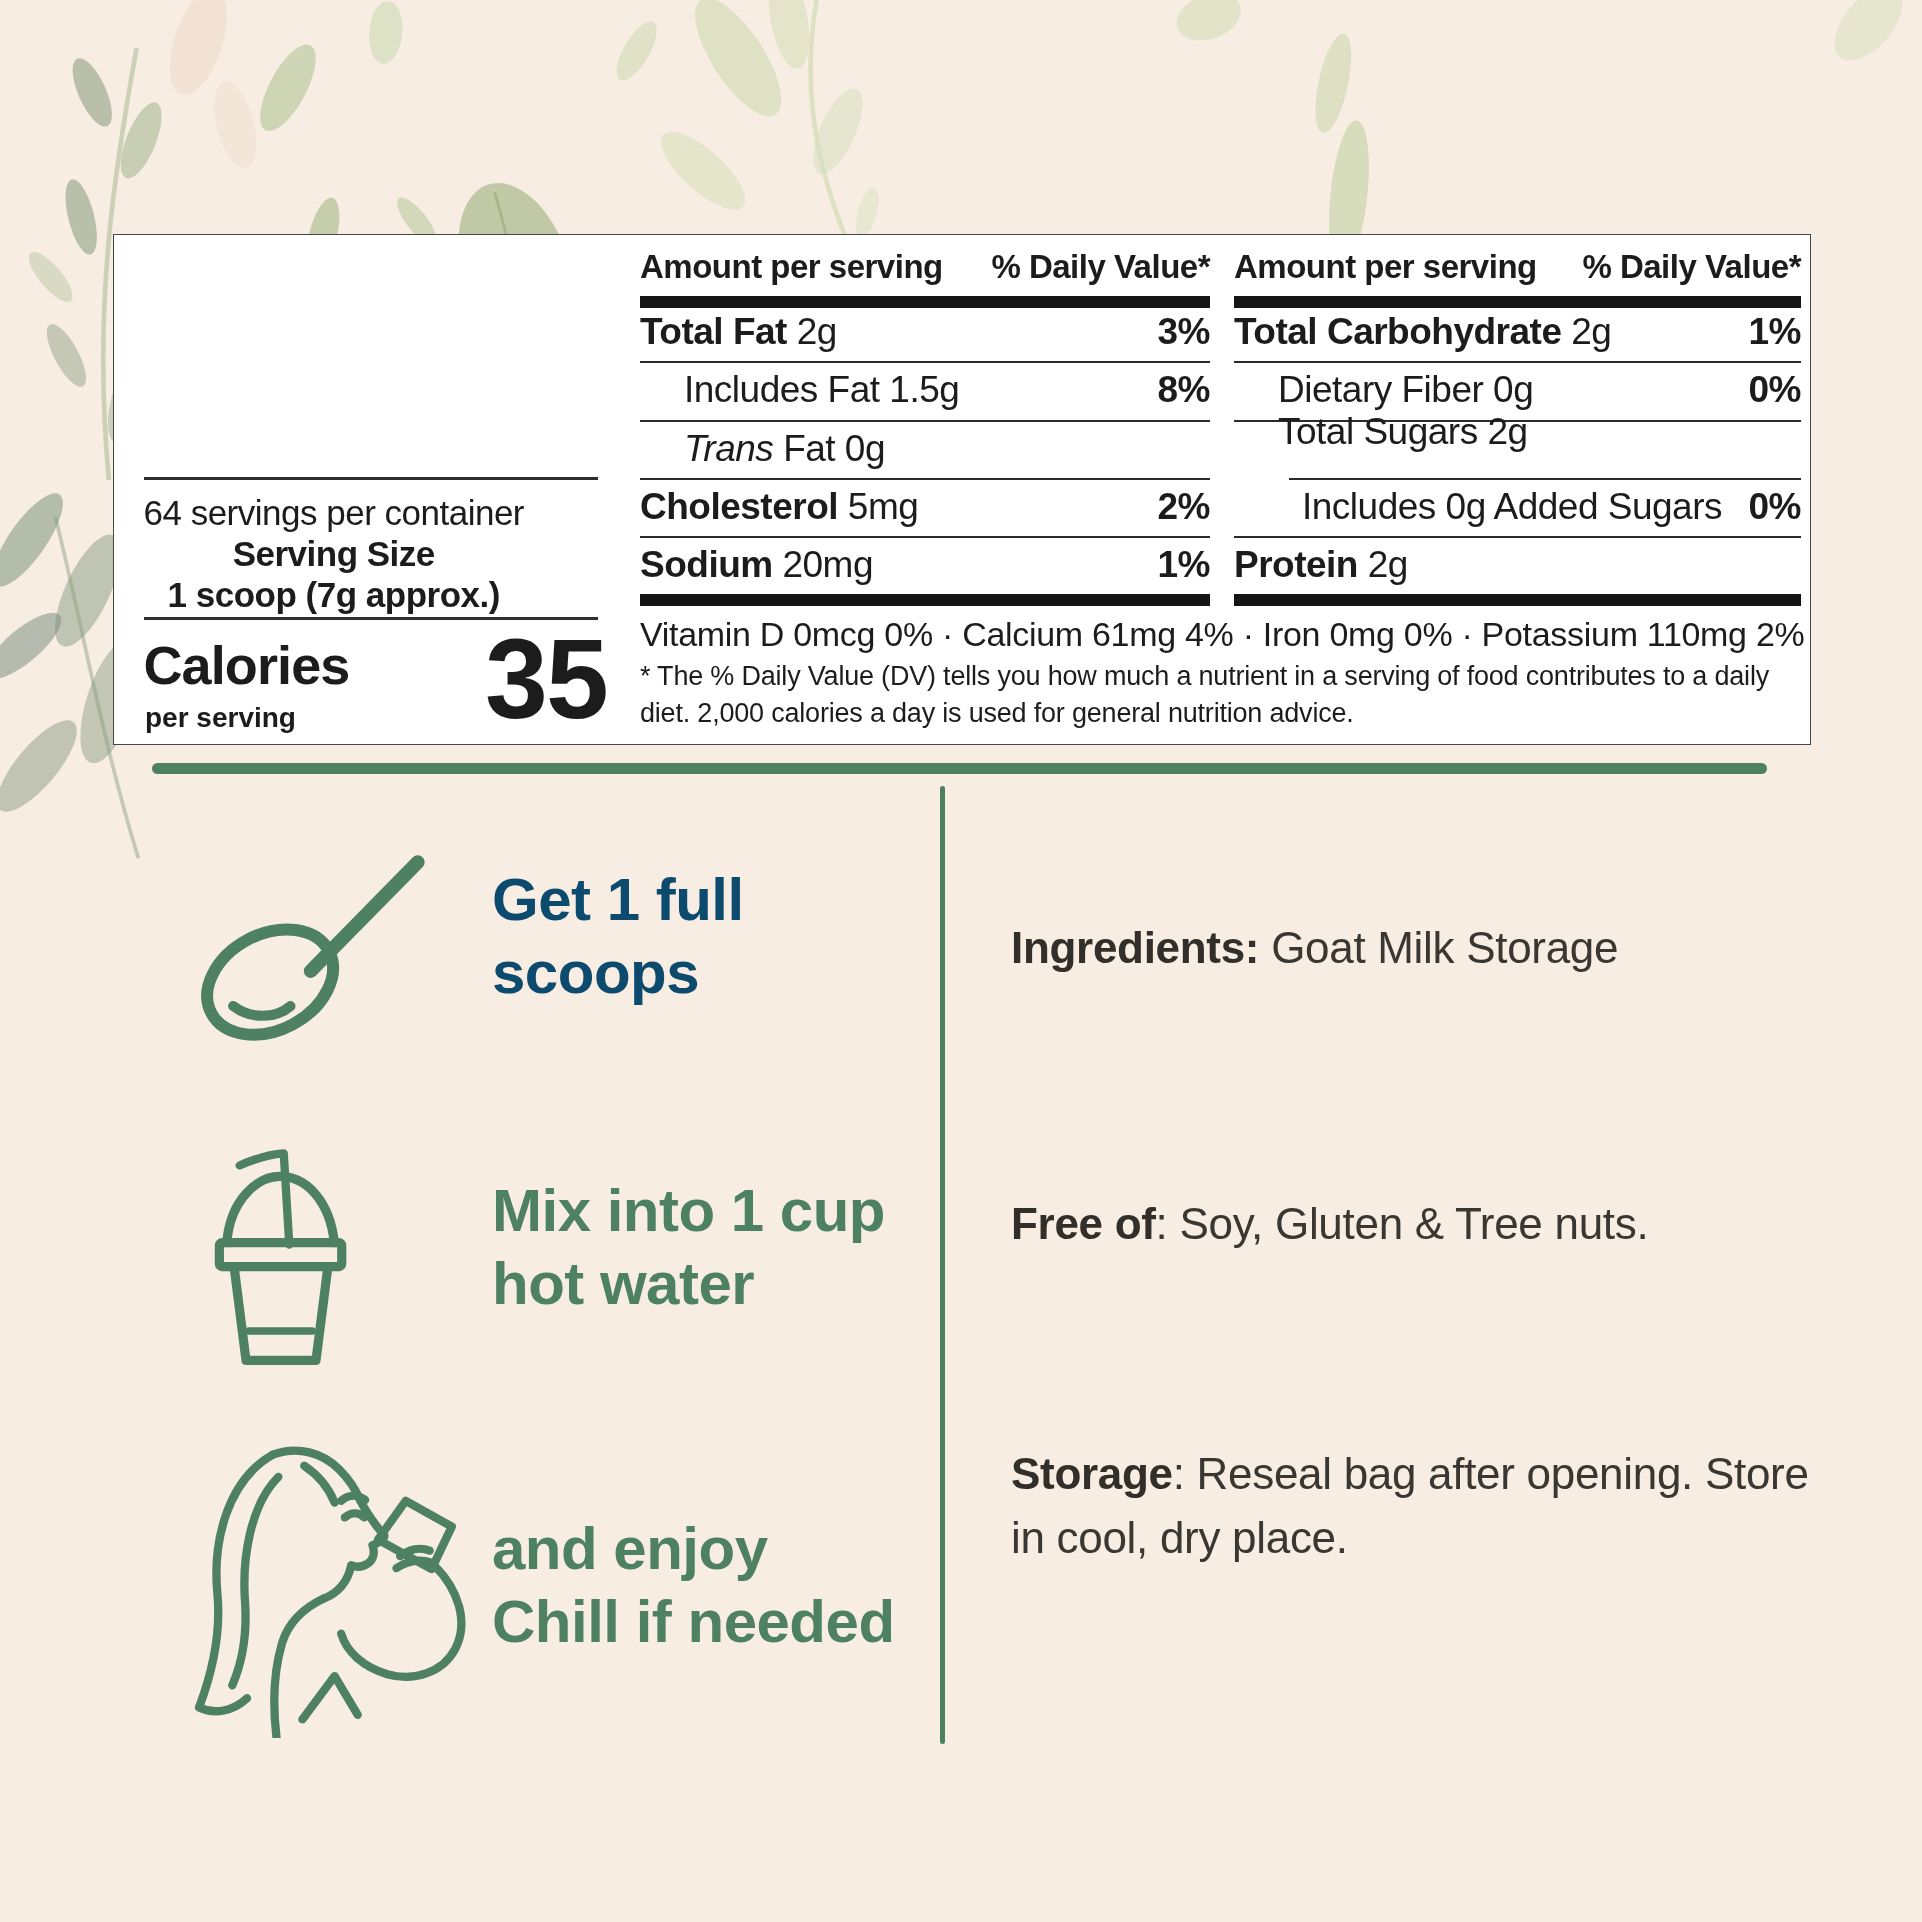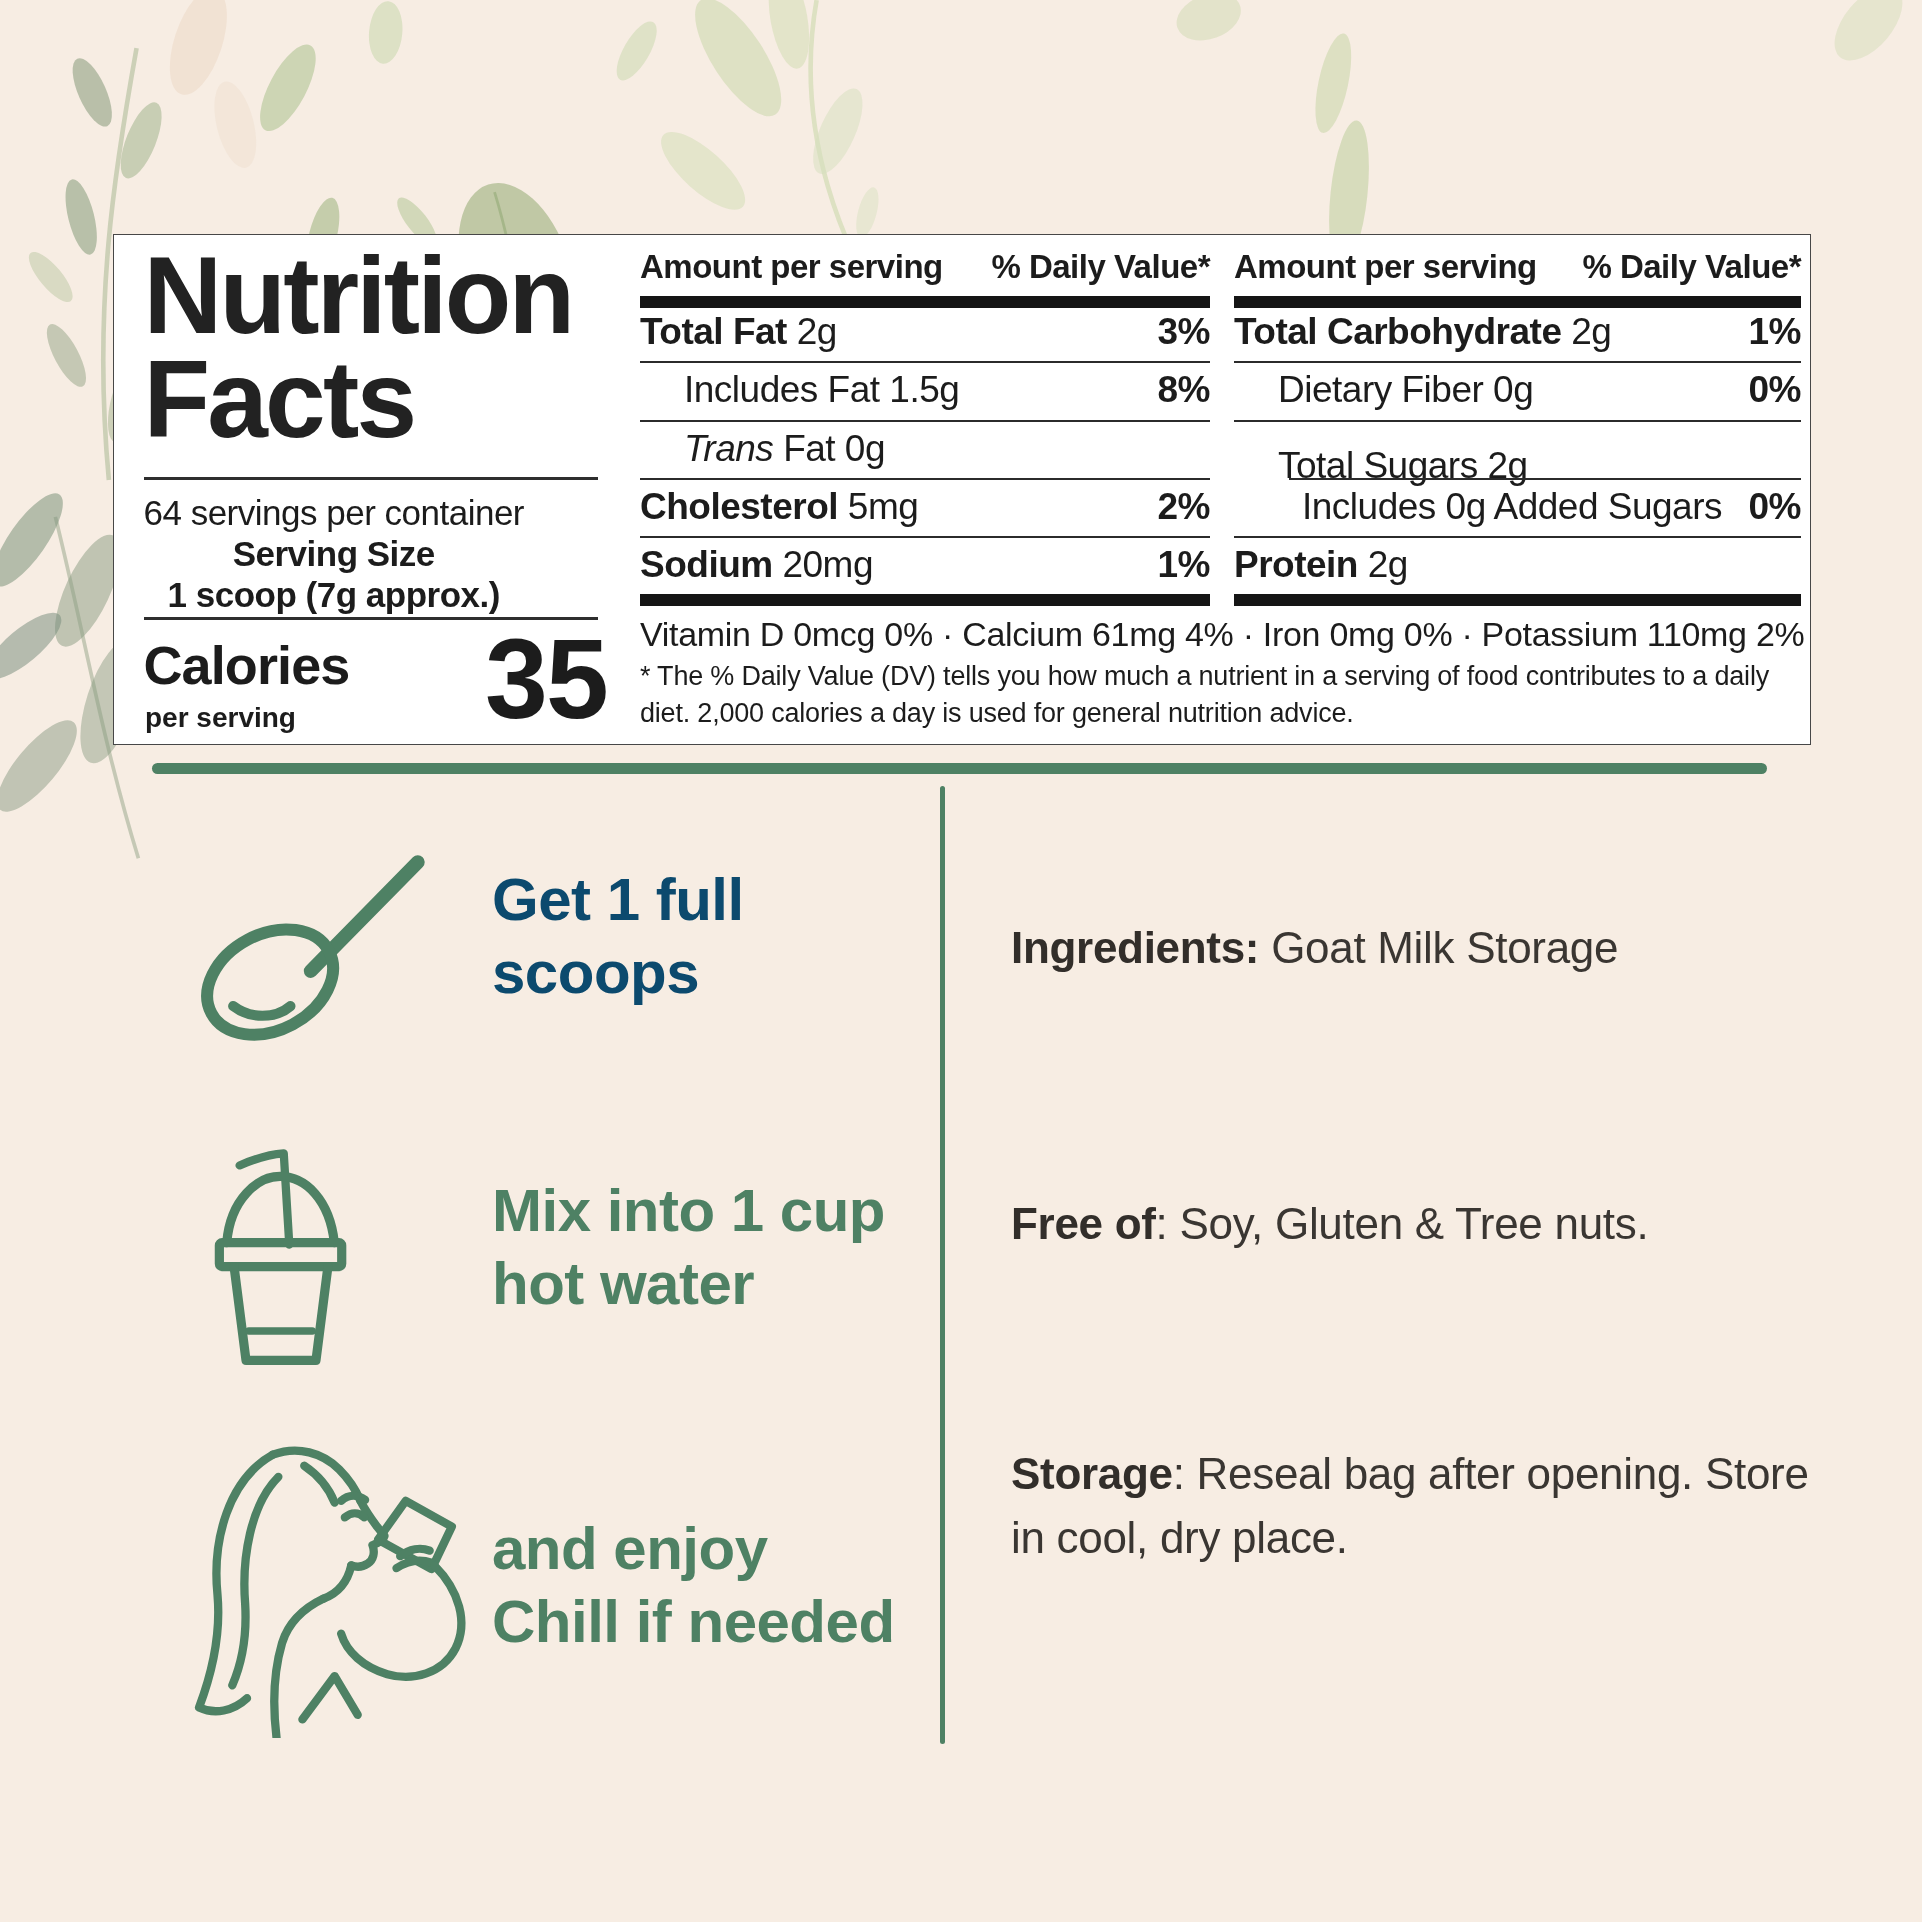--- a/index.html
+++ b/index.html
@@ -99,24 +99,20 @@
   <path d="M60 560 C90 680 110 800 150 930" stroke="#93a487" stroke-width="4" fill="none" opacity="0.5"></path>
   <ellipse cx="30" cy="585" rx="20" ry="60" transform="rotate(35 30 585)" fill="#7e937b" opacity="0.55"></ellipse>
   <ellipse cx="95" cy="640" rx="24" ry="66" transform="rotate(25 95 640)" fill="#8a9c82" opacity="0.5"></ellipse>
   <ellipse cx="25" cy="700" rx="18" ry="52" transform="rotate(50 25 700)" fill="#74897a" opacity="0.5"></ellipse>
   <ellipse cx="120" cy="760" rx="26" ry="70" transform="rotate(18 120 760)" fill="#86997e" opacity="0.45"></ellipse>
   <ellipse cx="40" cy="830" rx="22" ry="62" transform="rotate(40 40 830)" fill="#7e937b" opacity="0.45"></ellipse>
 </svg>
 
 <div class="panel">
 
-  <div class="nf-title">
-    <div>Nutrition</div>
-    <div>Facts</div>
-  </div>
 
   <div class="thinline" style="left:29.5px;top:242px;width:454px;"></div>
 
   <div class="serv-block">
     <div>64 servings per container</div>
     <div class="bold">Serving Size</div>
     <div class="bold">1 scoop (7g approx.)</div>
   </div>
 
   <div class="thinline" style="left:29.5px;top:382px;width:454px;"></div>
@@ -169,21 +165,21 @@
     <div class="nrow" style="top:68px;">
       <div class="nname"><span class="b">Total Carbohydrate</span> <span class="i"></span> <span>2g</span></div>
       <div class="ndv">1%</div>
     </div>
     <div class="hl" style="top:126px;"></div>
     <div class="nrow" style="top:126px;">
       <div class="nname ind1"><span class="b"></span> <span class="i"></span> <span>Dietary Fiber 0g</span></div>
       <div class="ndv">0%</div>
     </div>
     <div class="hl" style="top:185px;"></div>
-    <div class="nrow" style="top:202px;">
+    <div class="nrow" style="top:168px;">
       <div class="nname ind1"><span class="b"></span> <span class="i"></span> <span>Total Sugars 2g</span></div>
       <div class="ndv"></div>
     </div>
     <div class="hl" style="top:243px;left:55px;"></div>
     <div class="nrow" style="top:243px;">
       <div class="nname ind2"><span class="b"></span> <span class="i"></span> <span>Includes 0g Added Sugars</span></div>
       <div class="ndv">0%</div>
     </div>
     <div class="hl" style="top:301px;"></div>
     <div class="nrow" style="top:301px;">

